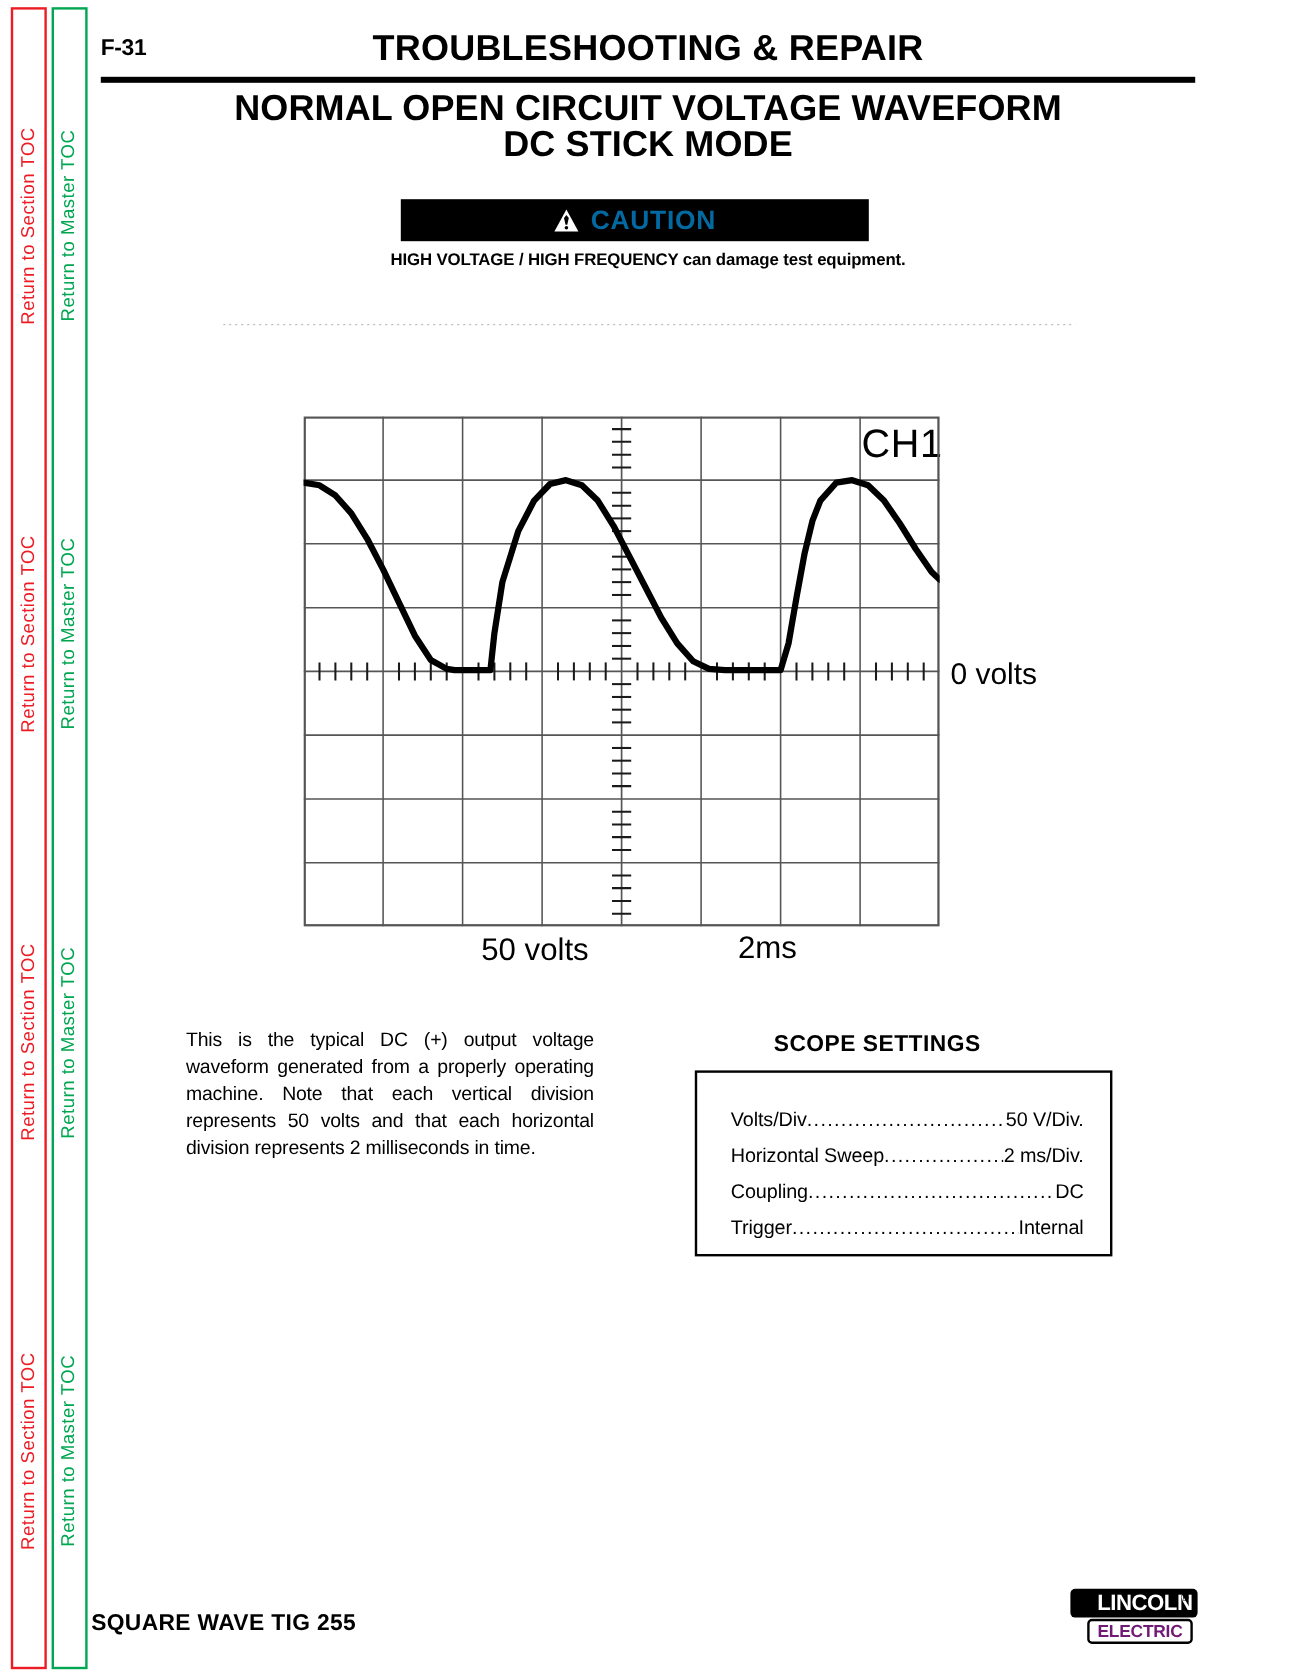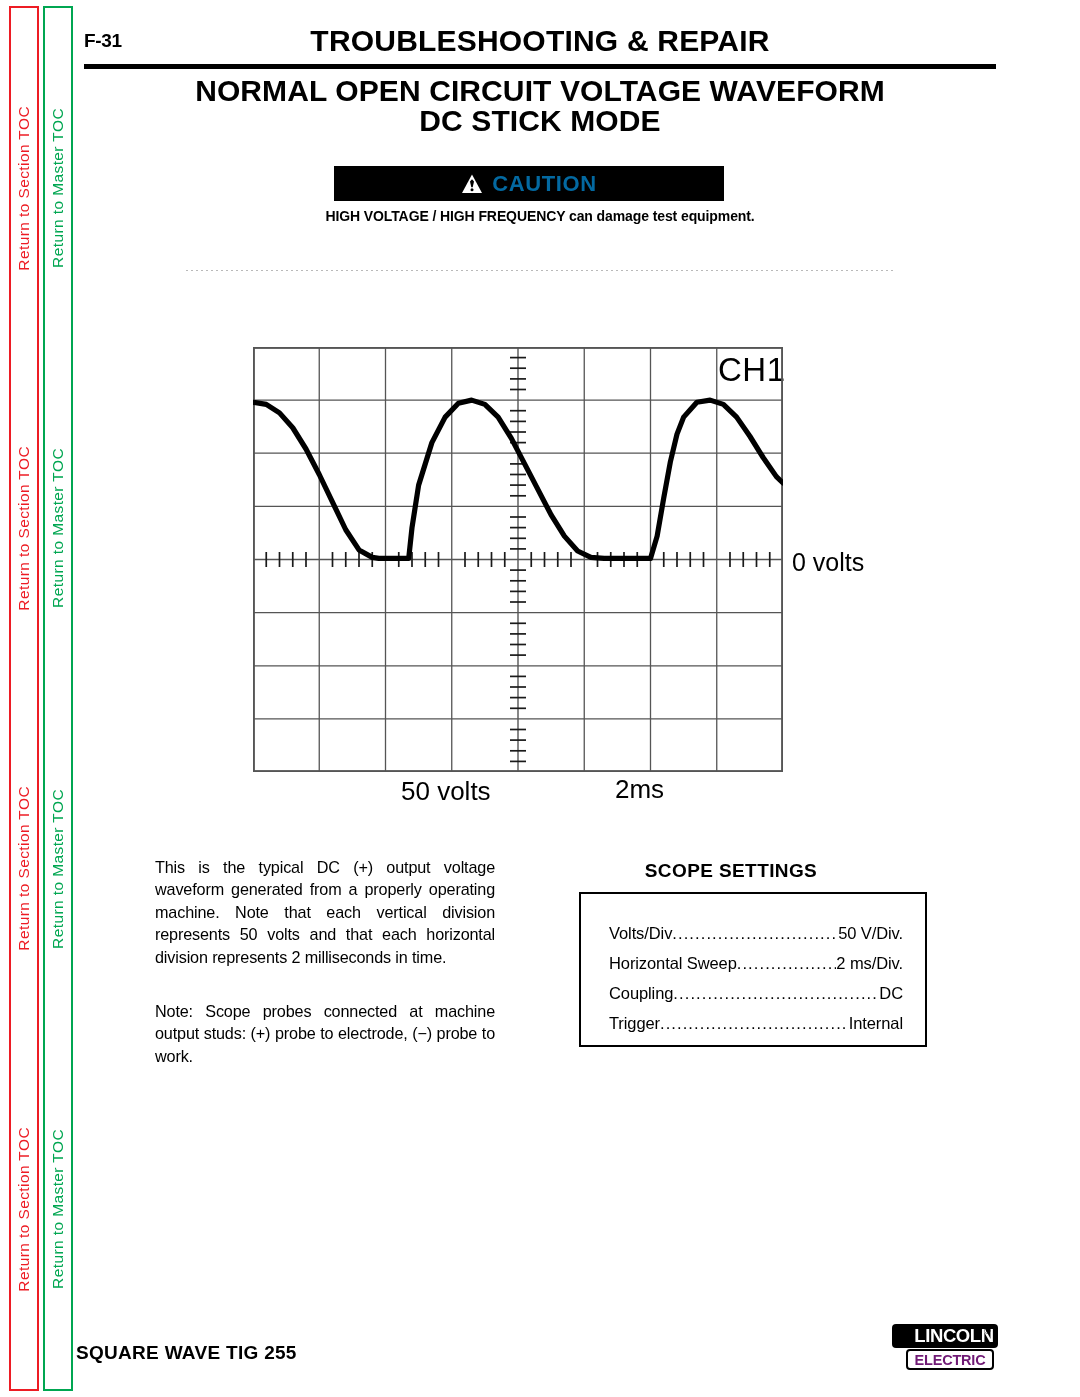--- a/index.html
+++ b/index.html
@@ -424,21 +424,20 @@
     </g>
 
     <polyline id="waveform-trace" fill="none" stroke="#000000" stroke-width="5.2" stroke-linejoin="round" stroke-linecap="round" points="0.00,55.25 13.25,57.38 26.50,65.88 39.75,80.75 53.00,102.00 66.25,127.50 79.50,155.13 92.75,182.75 106.00,202.94 119.25,210.38 125.88,211.44 132.50,211.44 139.13,211.44 145.75,211.44 152.38,211.44 155.69,211.44 159.00,180.63 165.63,138.13 178.88,95.63 192.13,70.13 205.38,56.31 218.63,53.13 231.88,57.38 245.13,70.13 258.38,91.38 265.00,104.13 271.63,116.88 284.88,142.38 298.13,167.88 311.38,189.12 324.63,204.00 337.88,210.38 351.13,211.44 364.38,211.44 374.31,211.44 384.25,211.44 390.88,211.44 397.50,211.44 404.13,189.12 410.75,150.88 417.38,114.75 424.00,87.13 430.63,70.13 443.88,55.25 457.13,53.13 470.38,57.38 483.63,70.13 496.88,89.25 510.13,110.50 523.38,129.63 530.00,136.00"></polyline>
   </svg>
 
   <div id="zero-label">0 volts</div>
   <div id="volts-per-div-label">50 volts</div>
   <div id="time-per-div-label">2ms</div>
 
   <div class="body-para" id="para-1">This is the typical DC (+) output voltage waveform generated from a properly operating machine.  Note that each vertical division represents 50 volts and that each horizontal division represents 2 milliseconds in time.</div>
-  <div class="body-para" id="para-2">Note: Scope probes connected at machine output studs: (+) probe to electrode, (−) probe to work.</div>
 
   <div id="scope-settings-title">SCOPE SETTINGS</div>
   <div id="scope-settings-box">
     <div class="setting-row">
       <span class="setting-label">Volts/Div</span>
       <span class="setting-dots">..........................................................................................</span>
       <span class="setting-value">50 V/Div.</span>
     </div>
     <div class="setting-row">
       <span class="setting-label">Horizontal Sweep </span>

